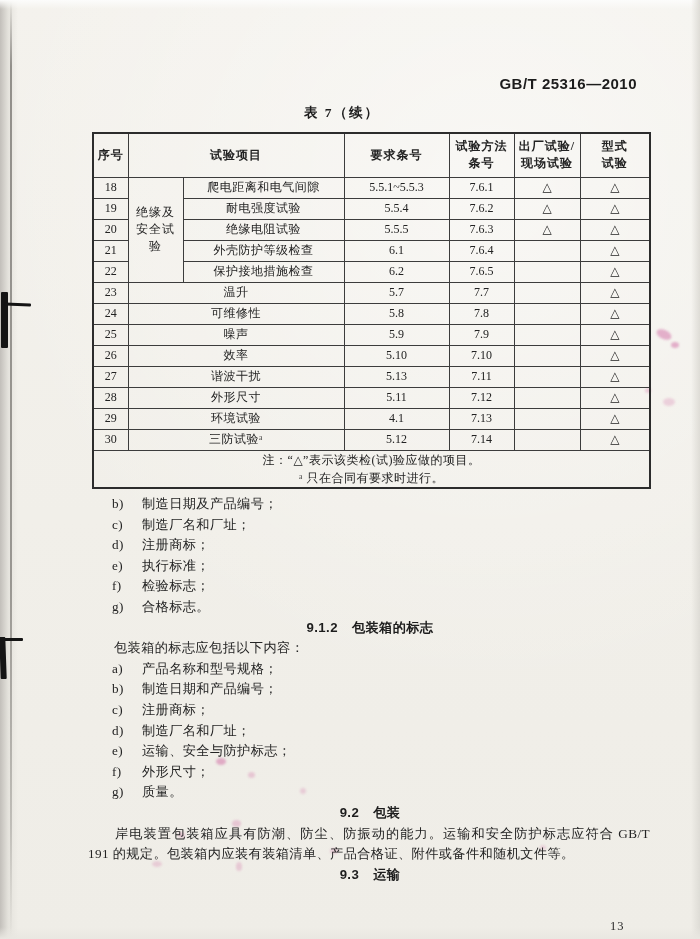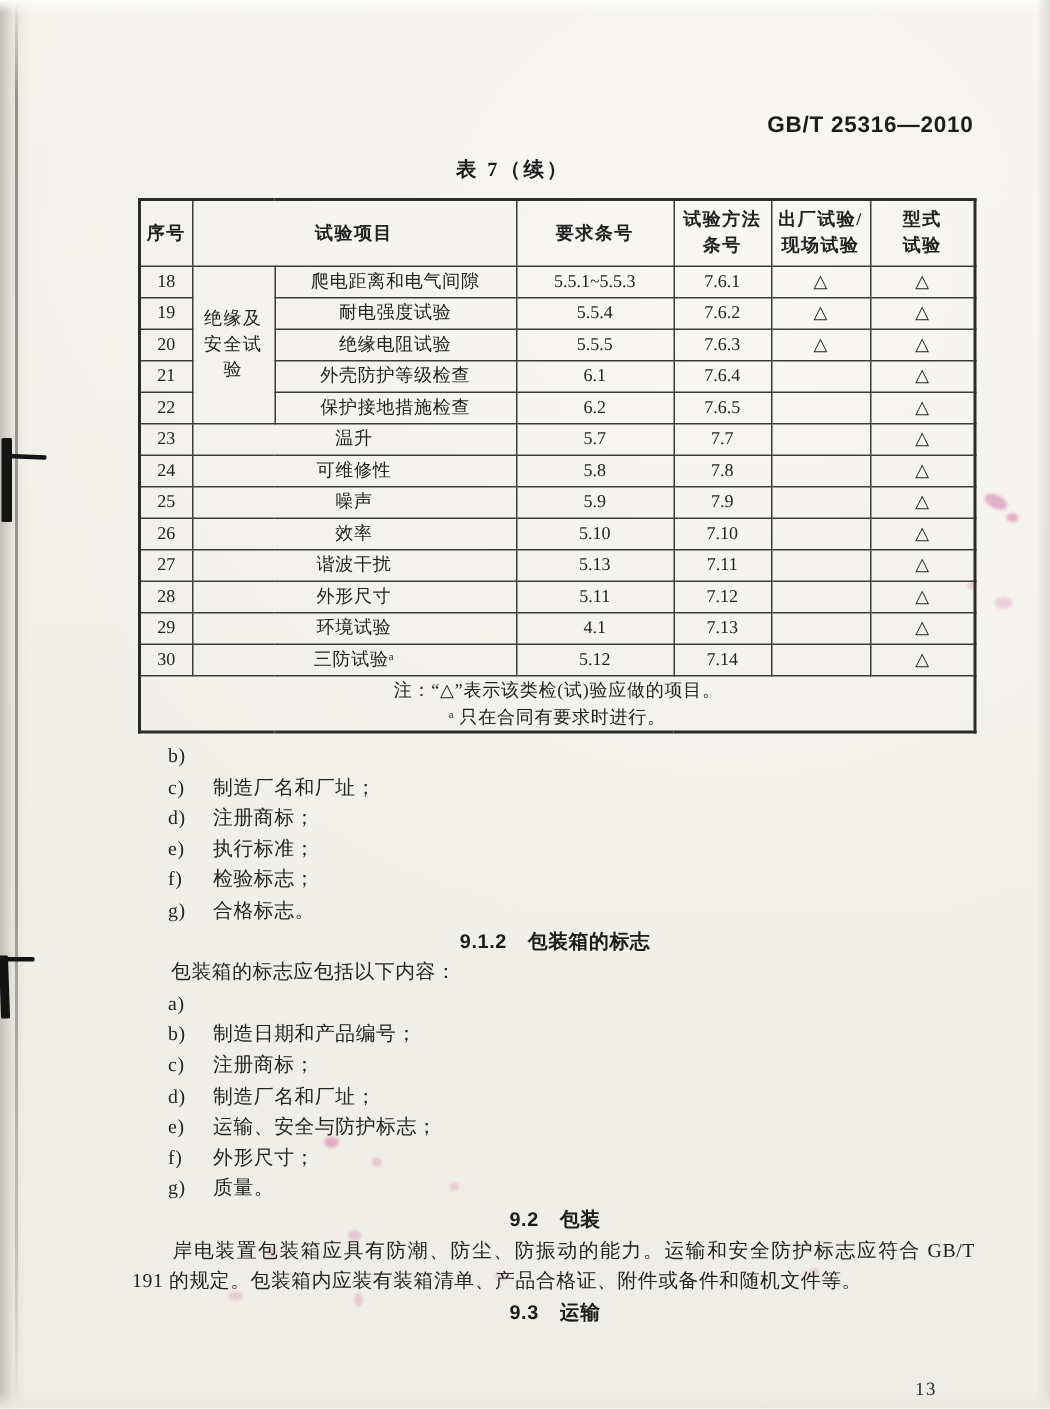--- a/index.html
+++ b/index.html
@@ -40,21 +40,21 @@
   .pk6{left:248px;top:772px;width:7px;height:6px;opacity:.6;}
   .pk7{left:300px;top:788px;width:6px;height:6px;opacity:.5;}
   .pk8{left:232px;top:820px;width:9px;height:7px;opacity:.6;}
   .pk9{left:178px;top:832px;width:7px;height:6px;opacity:.55;}
   .pk10{left:330px;top:848px;width:8px;height:6px;opacity:.5;}
   .pk11{left:540px;top:845px;width:6px;height:5px;opacity:.45;}
   .pk12{left:152px;top:861px;width:10px;height:6px;opacity:.5;}
   .pk13{left:236px;top:862px;width:6px;height:9px;opacity:.55;}
 
   .doc-code{
-    position:absolute;top:75px;left:92px;width:557px;text-align:right;
+    position:absolute;top:75px;left:80px;width:557px;text-align:right;
     font-family:"Liberation Sans","DejaVu Sans",sans-serif;
     font-weight:700;font-size:15px;letter-spacing:.5px;color:#1c1c1c;
   }
   .table-title{
     position:absolute;top:104px;left:92px;width:500px;text-align:center;
     font-weight:700;font-size:13.5px;color:#1e1e1e;letter-spacing:2px;
   }
   table.std{
     position:absolute;top:132px;left:92px;width:557px;
     border-collapse:collapse;table-layout:fixed;
@@ -258,20 +258,21 @@
         <div class="nline">注：“△”表示该类检(试)验应做的项目。</div>
         <div class="nline">ᵃ 只在合同有要求时进行。</div>
       </td>
     </tr>
   </tbody>
 </table>
 
 <div class="body-text">
   <div class="li">
     <span class="lab">b)</span>
+    <span>制造日期及产品编号；</span>
   </div>
   <div class="li">
     <span class="lab">c)</span>
     <span>制造厂名和厂址；</span>
   </div>
   <div class="li">
     <span class="lab">d)</span>
     <span>注册商标；</span>
   </div>
   <div class="li">
@@ -287,20 +288,21 @@
     <span>合格标志。</span>
   </div>
 
   <div class="heading">
     <span class="hnum">9.1.2</span><span>包装箱的标志</span>
   </div>
   <div class="para-lead">包装箱的标志应包括以下内容：</div>
 
   <div class="li">
     <span class="lab">a)</span>
+    <span>产品名称和型号规格；</span>
   </div>
   <div class="li">
     <span class="lab">b)</span>
     <span>制造日期和产品编号；</span>
   </div>
   <div class="li">
     <span class="lab">c)</span>
     <span>注册商标；</span>
   </div>
   <div class="li">

